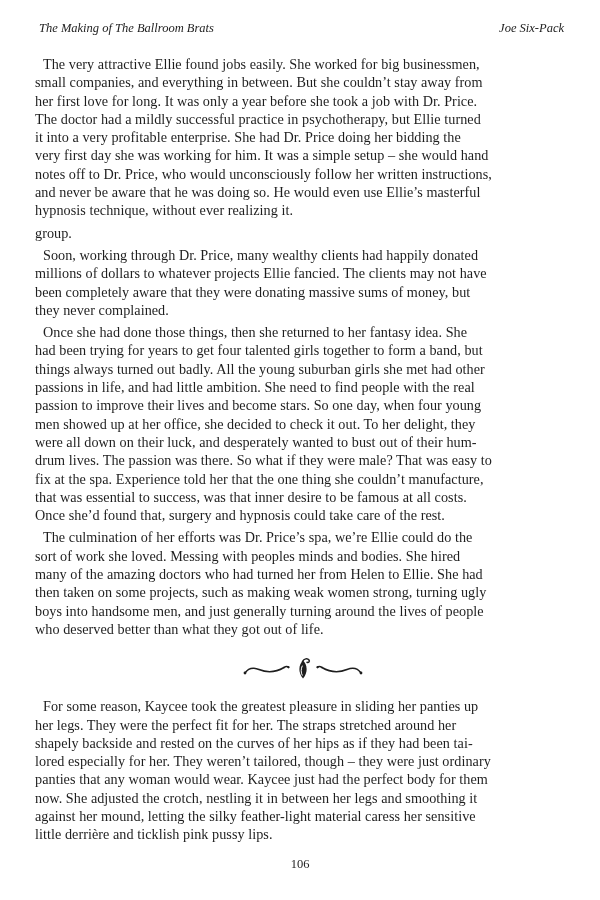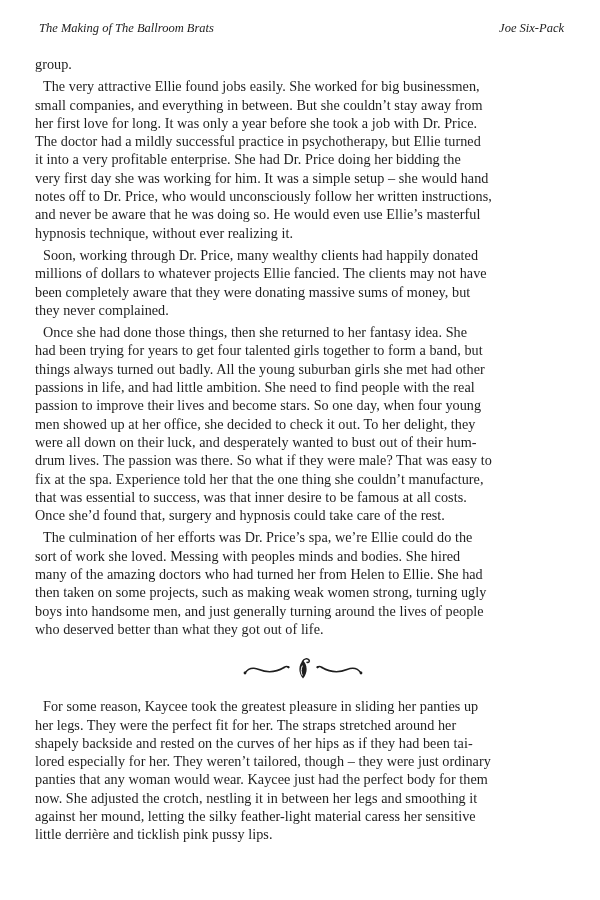--- a/index.html
+++ b/index.html
@@ -57,31 +57,31 @@
 <body>
 
 <div class="page">
 
   <div class="running-header">
     <span>The Making of The Ballroom Brats</span>
     <span>Joe Six-Pack</span>
   </div>
 
   <div class="content">
-    <div class="para flush">group.</div>
-
     <div class="para">The very attractive Ellie found jobs easily. She worked for big businessmen,
 small companies, and everything in between. But she couldn’t stay away from
 her first love for long. It was only a year before she took a job with Dr. Price.
 The doctor had a mildly successful practice in psychotherapy, but Ellie turned
 it into a very profitable enterprise. She had Dr. Price doing her bidding the
 very first day she was working for him. It was a simple setup – she would hand
 notes off to Dr. Price, who would unconsciously follow her written instructions,
 and never be aware that he was doing so. He would even use Ellie’s masterful
 hypnosis technique, without ever realizing it.</div>
+
+    <div class="para flush">group.</div>
 
     <div class="para">Soon, working through Dr. Price, many wealthy clients had happily donated
 millions of dollars to whatever projects Ellie fancied. The clients may not have
 been completely aware that they were donating massive sums of money, but
 they never complained.</div>
 
     <div class="para">Once she had done those things, then she returned to her fantasy idea. She
 had been trying for years to get four talented girls together to form a band, but
 things always turned out badly. All the young suburban girls she met had other
 passions in life, and had little ambition. She need to find people with the real
@@ -123,14 +123,15 @@
     <div class="para">For some reason, Kaycee took the greatest pleasure in sliding her panties up
 her legs. They were the perfect fit for her. The straps stretched around her
 shapely backside and rested on the curves of her hips as if they had been tai-
 lored especially for her. They weren’t tailored, though – they were just ordinary
 panties that any woman would wear. Kaycee just had the perfect body for them
 now. She adjusted the crotch, nestling it in between her legs and smoothing it
 against her mound, letting the silky feather-light material caress her sensitive
 little derrière and ticklish pink pussy lips.</div>
   </div>
 
+  <div class="folio">106</div>
 
 </div>
 
 </body></html>

